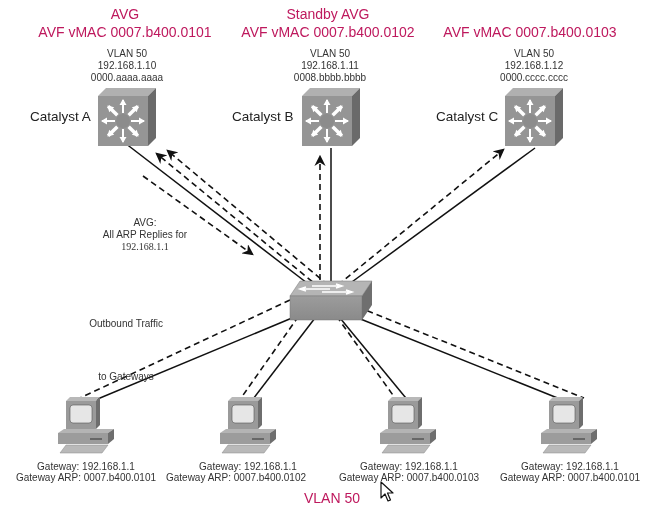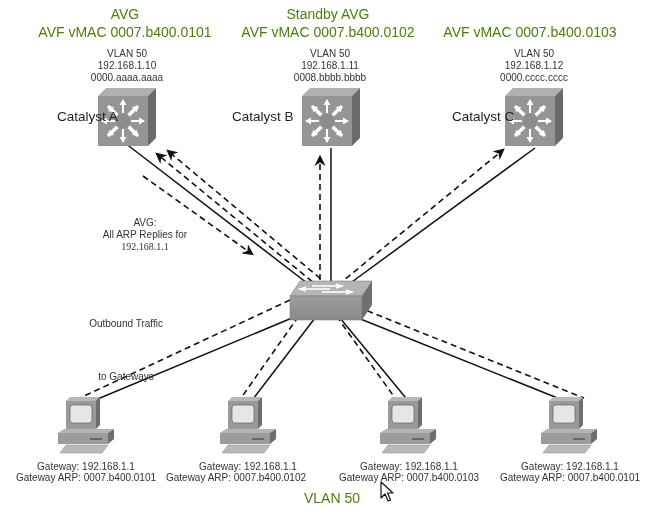--- a/index.html
+++ b/index.html
@@ -1,18 +1,18 @@
 <!DOCTYPE html>
 <html><head>
 <meta charset="utf-8">
 <style>
   html, body { margin:0; padding:0; background:#ffffff; }
   body { width:652px; height:517px; position:relative; overflow:hidden; font-family:"Liberation Sans", sans-serif; color:#222; }
   .t { position:absolute; white-space:nowrap; text-align:center; }
-  .title { font-size:14px; line-height:16px; color:#4d7c0f; }
+  .title { font-size:14px; line-height:16px; color:#be185d; }
   .info { font-size:10px; line-height:12px; color:#333; }
   .label { font-size:13.5px; color:#222; }
   .small { font-size:10px; line-height:12px; color:#333; }
   .pclabel { font-size:10px; line-height:12px; color:#333; }
   svg#diagram { position:absolute; left:0; top:0; }
   .cursor { position:absolute; left:380px; top:481px; }
 </style>
 </head>
 <body>
 
@@ -180,34 +180,34 @@
         <polygon points="543,453 549,445 591,445 585,453" fill="#b9b9b9" stroke="#888" stroke-width="0.5"></polygon>
       </g>
     </g>
 </svg>
 
 <div class="t title" style="left:125px; top:6px; transform:translateX(-50%);">AVG</div>
 <div class="t title" style="left:125px; top:24px; transform:translateX(-50%);">AVF vMAC 0007.b400.0101</div>
 <div class="t info" style="left:127px; top:48px; transform:translateX(-50%);">VLAN 50</div>
 <div class="t info" style="left:127px; top:60px; transform:translateX(-50%);">192.168.1.10</div>
 <div class="t info" style="left:127px; top:72px; transform:translateX(-50%);">0000.aaaa.aaaa</div>
-<div class="t label" style="left:30px; top:109px;margin-left:27px;">Catalyst A</div>
+<div class="t label" style="left:30px; top:109px;">Catalyst A</div>
 
 <div class="t title" style="left:328px; top:6px; transform:translateX(-50%);">Standby AVG</div>
 <div class="t title" style="left:328px; top:24px; transform:translateX(-50%);">AVF vMAC 0007.b400.0102</div>
 <div class="t info" style="left:330px; top:48px; transform:translateX(-50%);">VLAN 50</div>
 <div class="t info" style="left:330px; top:60px; transform:translateX(-50%);">192.168.1.11</div>
 <div class="t info" style="left:330px; top:72px; transform:translateX(-50%);">0008.bbbb.bbbb</div>
 <div class="t label" style="left:232px; top:109px;">Catalyst B</div>
 
 <div class="t title" style="left:530px; top:24px; transform:translateX(-50%);">AVF vMAC 0007.b400.0103</div>
 <div class="t info" style="left:534px; top:48px; transform:translateX(-50%);">VLAN 50</div>
 <div class="t info" style="left:534px; top:60px; transform:translateX(-50%);">192.168.1.12</div>
 <div class="t info" style="left:534px; top:72px; transform:translateX(-50%);">0000.cccc.cccc</div>
-<div class="t label" style="left:452px; top:109px;text-align:center;">Catalyst C</div>
+<div class="t label" style="left:436px; top:109px;text-align:center;">Catalyst C</div>
 
 <div class="t small" style="left:145px; top:217px; transform:translateX(-50%);">AVG:</div>
 <div class="t small" style="left:145px; top:229px; transform:translateX(-50%);">All ARP Replies for</div>
 <div class="t small" style="left:145px; top:241px; transform:translateX(-50%);font-family:Liberation Serif, serif;">192.168.1.1</div>
 <div class="t small" style="left:126px; top:318px; transform:translateX(-50%);">Outbound Traffic</div>
 <div class="t small" style="left:126px; top:331px; transform:translateX(-50%);margin-top:40px;">to Gateways</div>
 
 <div class="t pclabel" style="left:86px; top:461px; transform:translateX(-50%);">Gateway: 192.168.1.1</div>
 <div class="t pclabel" style="left:86px; top:472px; transform:translateX(-50%);">Gateway ARP: 0007.b400.0101</div>
 <div class="t pclabel" style="left:248px; top:461px; transform:translateX(-50%);">Gateway: 192.168.1.1</div>

